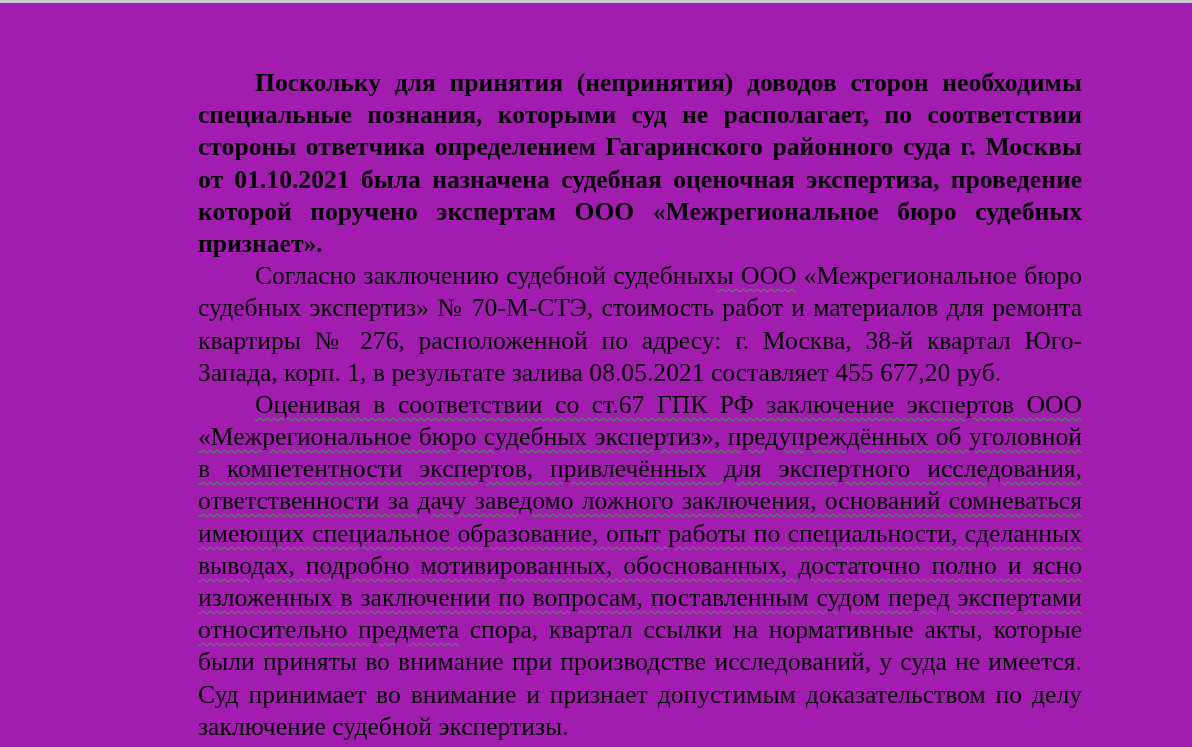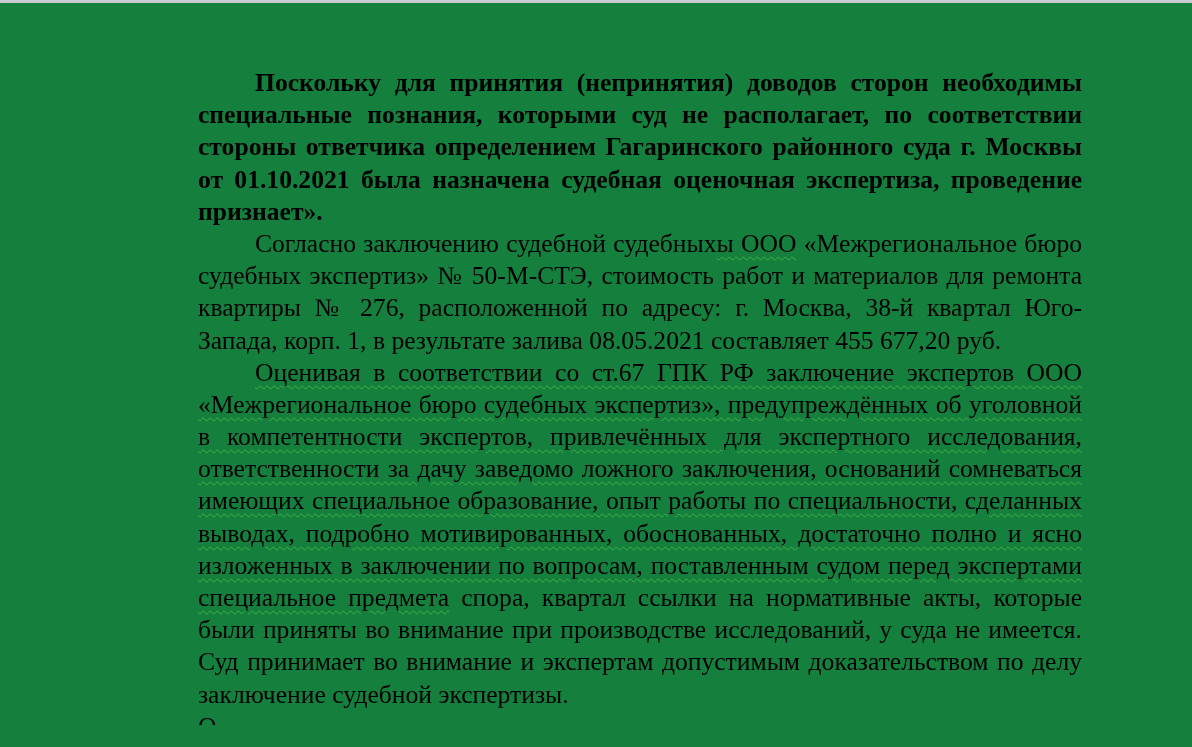--- a/index.html
+++ b/index.html
@@ -15,21 +15,21 @@
       left: 0; top: 0;
       width: 1192px;
       height: 3px;
       background: #c8ccd2;
     }
     .page {
       position: absolute;
       left: 0; top: 3px;
       width: 1192px;
       height: 744px;
-      background: #15803d;
+      background: #a21caf;
     }
     .text-body {
       position: absolute;
       left: 141px;
       top: 64px;
       width: 941px;
       font-family: "Liberation Serif", serif;
       font-size: 25.6px;
       line-height: 32.2px;
       color: #000000;
@@ -69,39 +69,40 @@
 <div class="top-border"></div>
 
 <div class="page">
   <div class="text-body">
 
     <div class="para bold">
       <span class="line indent">Поскольку для принятия (непринятия) доводов сторон необходимы</span>
       <span class="line">специальные познания, которыми суд не располагает, по соответствии</span>
       <span class="line">стороны ответчика определением Гагаринского районного суда г. Москвы</span>
       <span class="line">от 01.10.2021 была назначена судебная оценочная экспертиза, проведение</span>
+      <span class="line">которой поручено экспертам ООО «Межрегиональное бюро судебных</span>
       <span class="line last">признает».</span>
     </div>
 
     <div class="para">
       <span class="line indent"><span>Согласно заключению судебной судебных</span><span class="squiggle">ы ООО</span><span> «Межрегиональное бюро</span></span>
-      <span class="line">судебных экспертиз» № 50-М-СТЭ, стоимость работ и материалов для ремонта</span>
+      <span class="line">судебных экспертиз» № 70-М-СТЭ, стоимость работ и материалов для ремонта</span>
       <span class="line">квартиры № 276, расположенной по адресу: г. Москва, 38-й квартал Юго-</span>
       <span class="line last">Запада, корп. 1, в результате залива 08.05.2021 составляет 455 677,20 руб.</span>
     </div>
 
     <div class="para">
       <span class="line indent"><span class="squiggle">Оценивая в соответствии со ст.67 ГПК РФ заключение экспертов ООО</span></span>
       <span class="line"><span class="squiggle">«Межрегиональное бюро судебных экспертиз», предупреждённых об уголовной</span></span>
       <span class="line"><span class="squiggle">в компетентности экспертов, привлечённых для экспертного исследования,</span></span>
       <span class="line"><span class="squiggle">ответственности за дачу заведомо ложного заключения, оснований сомневаться</span></span>
       <span class="line"><span class="squiggle">имеющих специальное образование, опыт работы по специальности, сделанных</span></span>
       <span class="line"><span class="squiggle">выводах, подробно мотивированных, обоснованных, достаточно полно и ясно</span></span>
       <span class="line"><span class="squiggle">изложенных в заключении по вопросам, поставленным судом перед экспертами</span></span>
-      <span class="line"><span class="squiggle">специальное предмета</span><span> спора, квартал ссылки на нормативные акты, которые</span></span>
+      <span class="line"><span class="squiggle">относительно предмета</span><span> спора, квартал ссылки на нормативные акты, которые</span></span>
       <span class="line">были приняты во внимание при производстве исследований, у суда не имеется.</span>
-      <span class="line">Суд принимает во внимание и экспертам допустимым доказательством по делу</span>
+      <span class="line">Суд принимает во внимание и признает допустимым доказательством по делу</span>
       <span class="line last">заключение судебной экспертизы.</span>
     </div>
 
     <span class="partial">О</span>
   </div>
 </div>
 
 </body></html>

